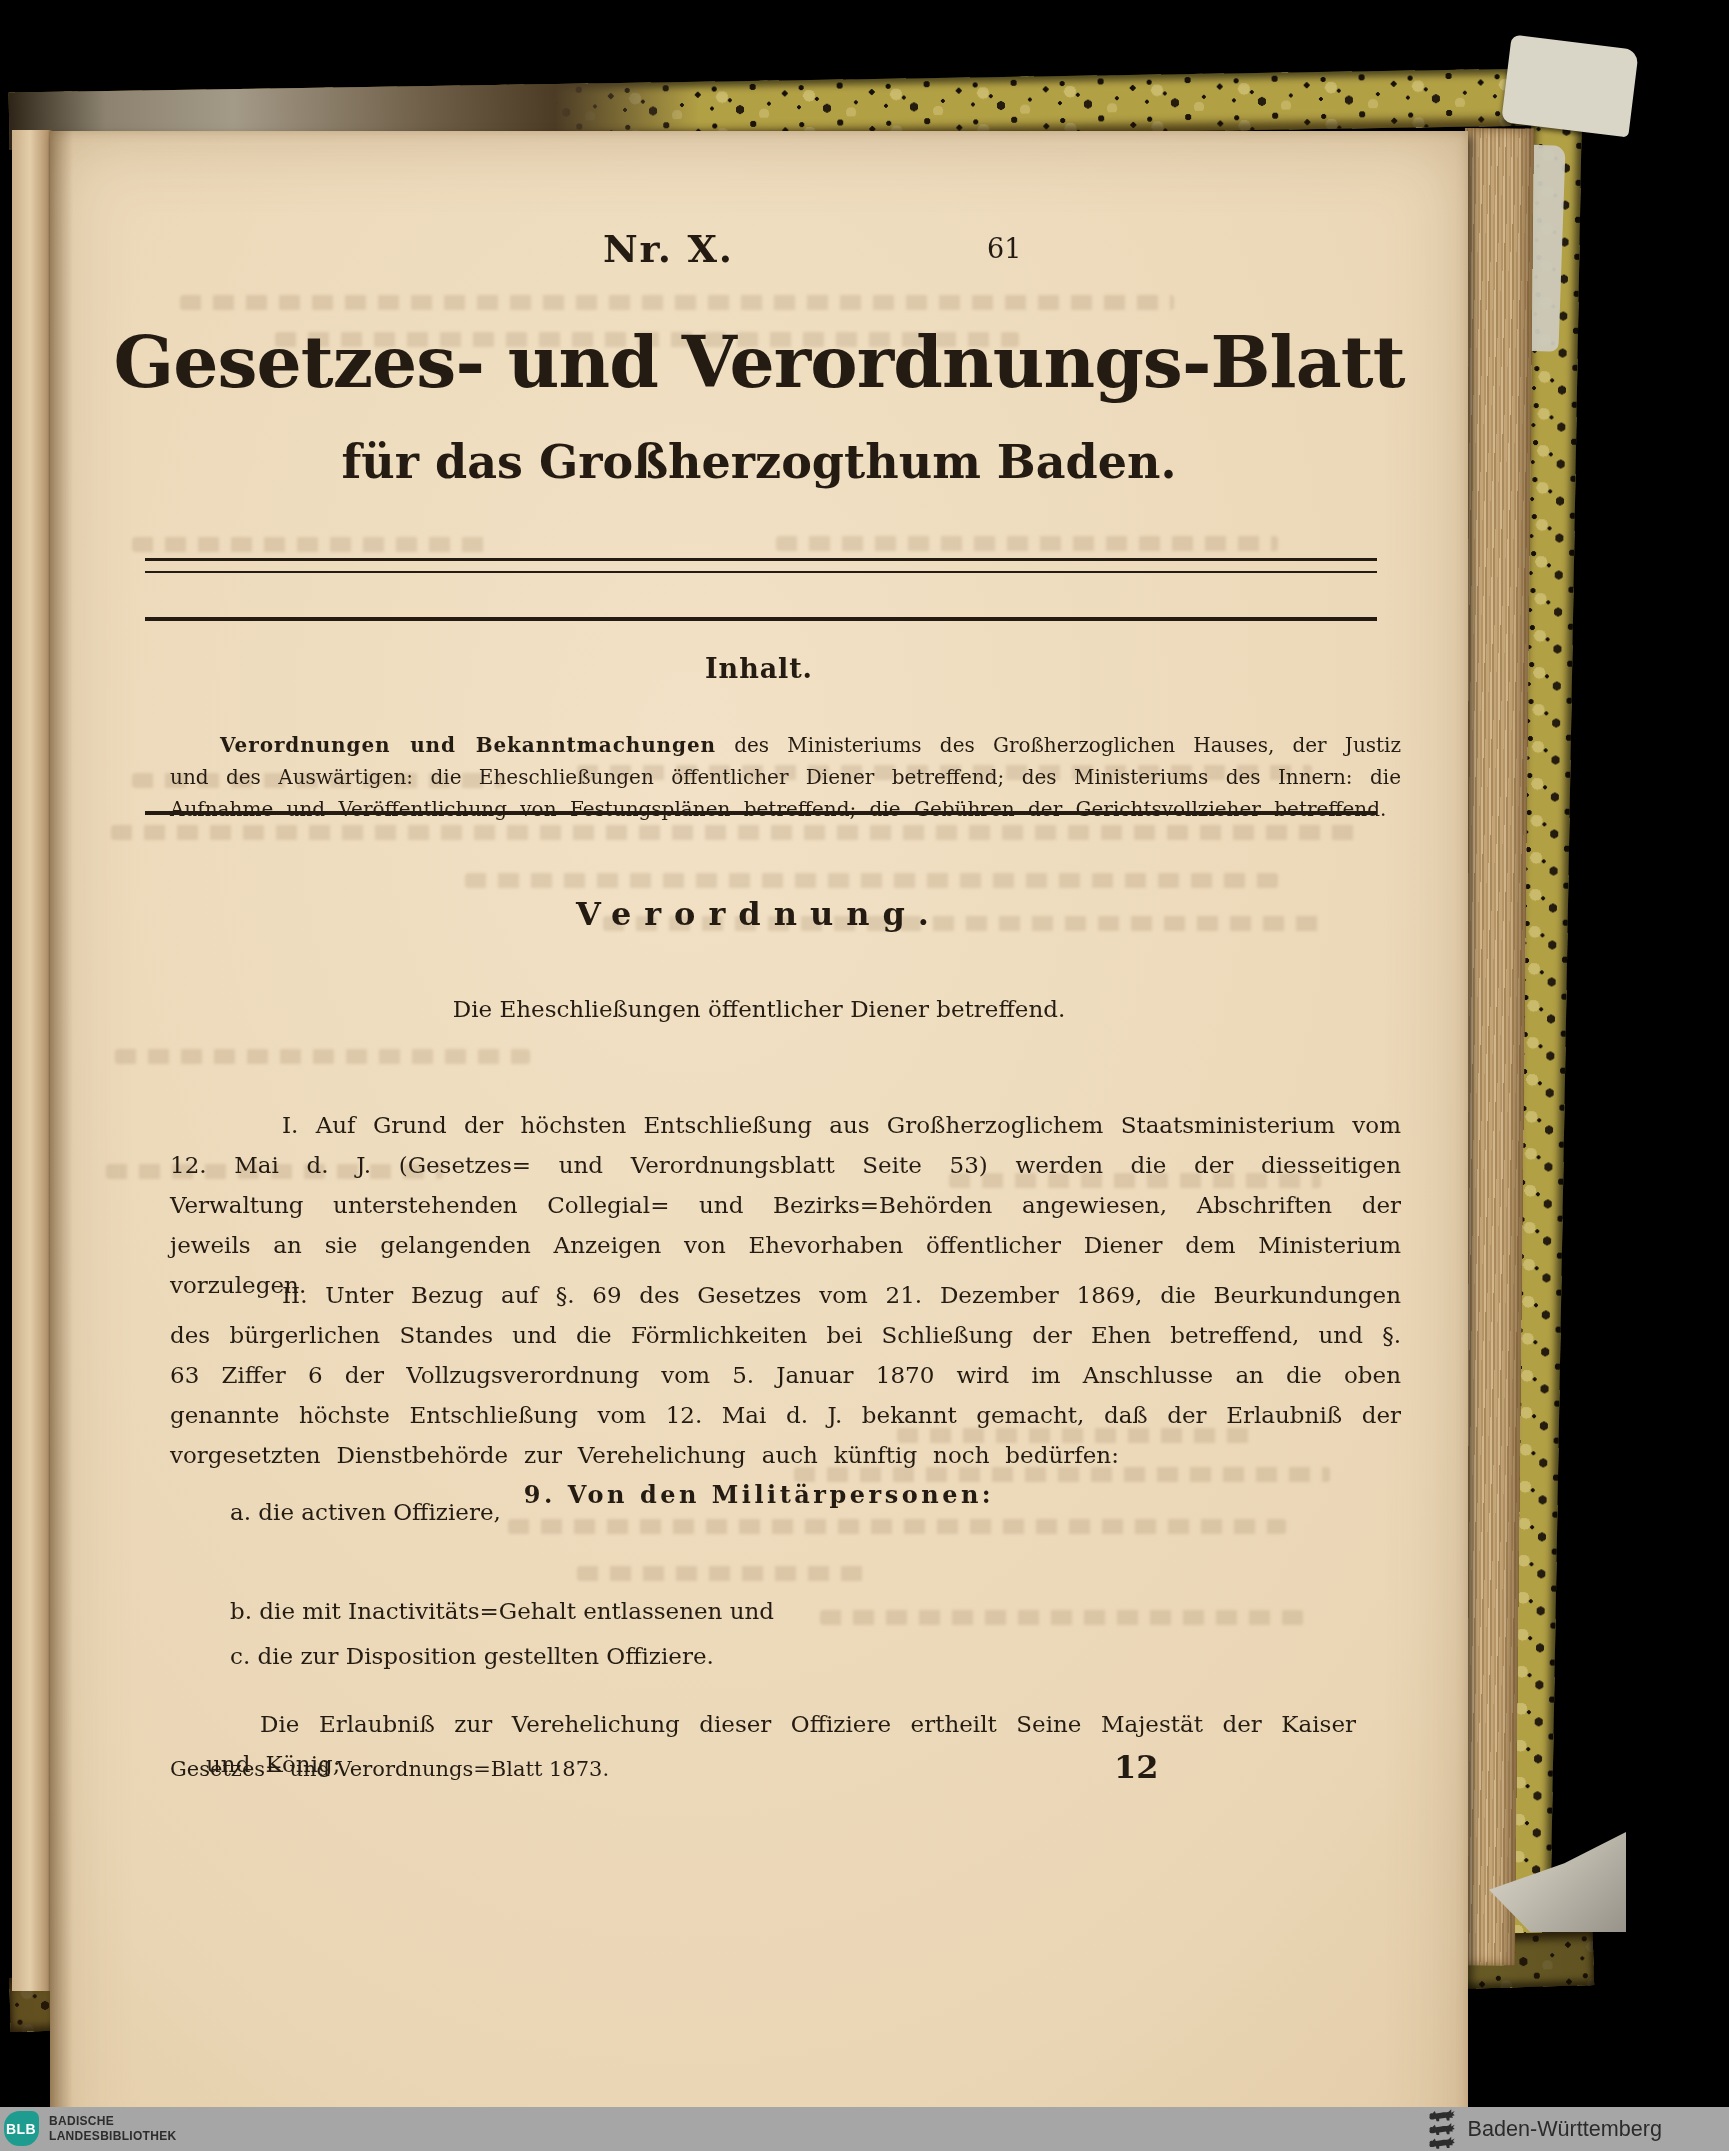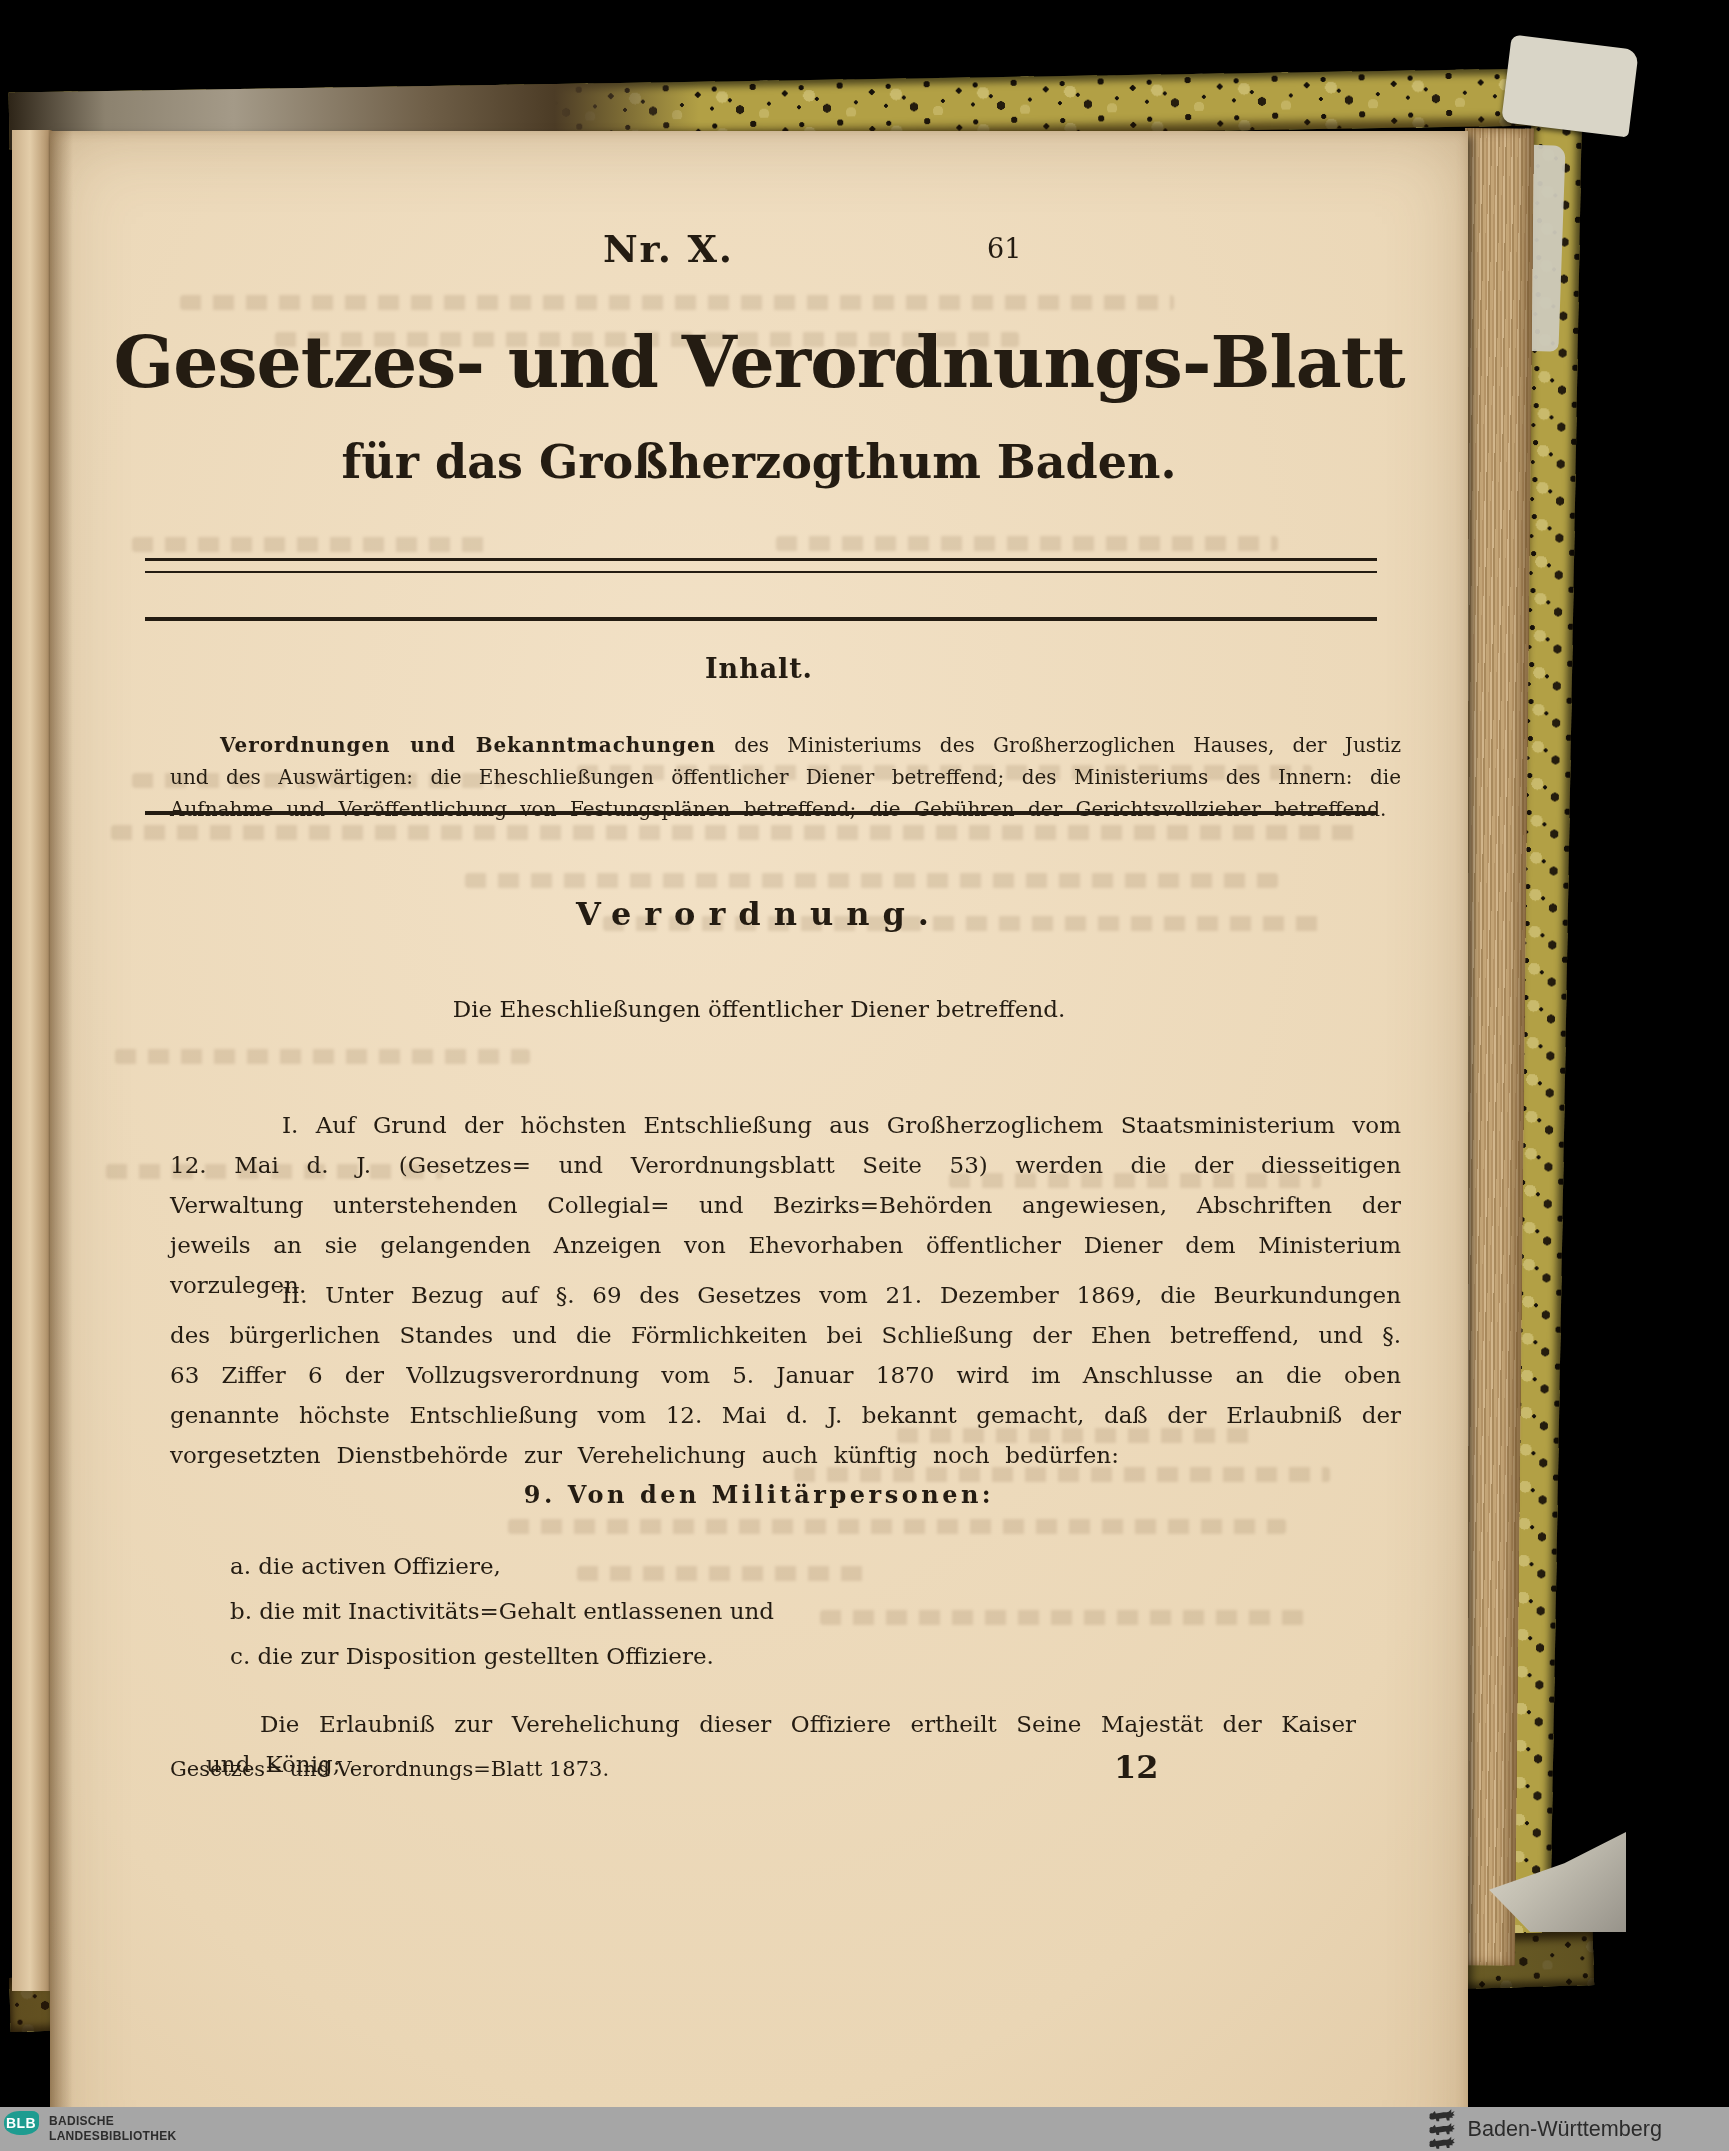--- a/index.html
+++ b/index.html
@@ -79,36 +79,36 @@
     text-align:justify;word-spacing:7px;text-indent:50px;}
   .contents-par b{letter-spacing:0.9px;}
   .ord-heading{top:764px;font-size:32px;font-weight:bold;letter-spacing:13px;}
   .ord-subject{top:865px;font-size:23px;}
   .body-par{left:120px;width:1231px;font-size:23px;line-height:40px;text-align:justify;
     word-spacing:8.6px;text-indent:112px;}
   .par-1{top:951px;}
   .par-2{top:1121px;}
   .sec-heading{top:1349px;font-size:24px;font-weight:bold;letter-spacing:3.5px;}
   .item{left:180px;font-size:23px;}
-  .item-a{top:1422px;}
+  .item-a{top:1368px;}
   .item-b{top:1467px;}
   .item-c{top:1512px;}
   .closing-par{left:156px;top:1550px;width:1150px;font-size:23px;line-height:40px;
     text-align:justify;word-spacing:7.8px;text-indent:54px;}
   .foot-sig{left:120px;top:1626px;font-size:21px;}
   .sheet-no{left:1064px;top:1617px;font-size:32px;font-weight:bold;}
 
   
   .ghost{position:absolute;height:14.7px;border-radius:3.5px;filter:blur(1.7px);opacity:.35;
     background:repeating-linear-gradient(90deg,rgba(122,92,58,.45) 0 21px,rgba(122,92,58,0) 21px 33px);}
 
   
   .viewer-bar{position:absolute;left:0;top:2107px;width:1729px;height:44px;background:#a6a6a6;
     font-family:"Liberation Sans",sans-serif;}
-  .blb-logo{position:absolute;left:3.5px;top:4.3px;width:35px;height:24px;background:#1e9c90;
+  .blb-logo{position:absolute;left:3.5px;top:4.3px;width:35px;height:35px;background:#1e9c90;
     border-radius:45% 20% 45% 45%;display:flex;align-items:center;justify-content:center;}
   .blb-logo span{color:#fff;font-weight:bold;font-size:14px;letter-spacing:0.4px;}
   .lib-name{position:absolute;left:49px;top:7px;color:#2d2d2d;font-weight:bold;font-size:12px;
     line-height:14.7px;letter-spacing:0.3px;}
   .state-group{position:absolute;left:1428px;top:0;height:44px;display:flex;align-items:center;gap:8.6px;}
   .lions-icon svg{display:block;}
   .state-name{color:#2b2b2b;font-size:21.6px;font-weight:500;}
 </style>
 </head>
 <body>

